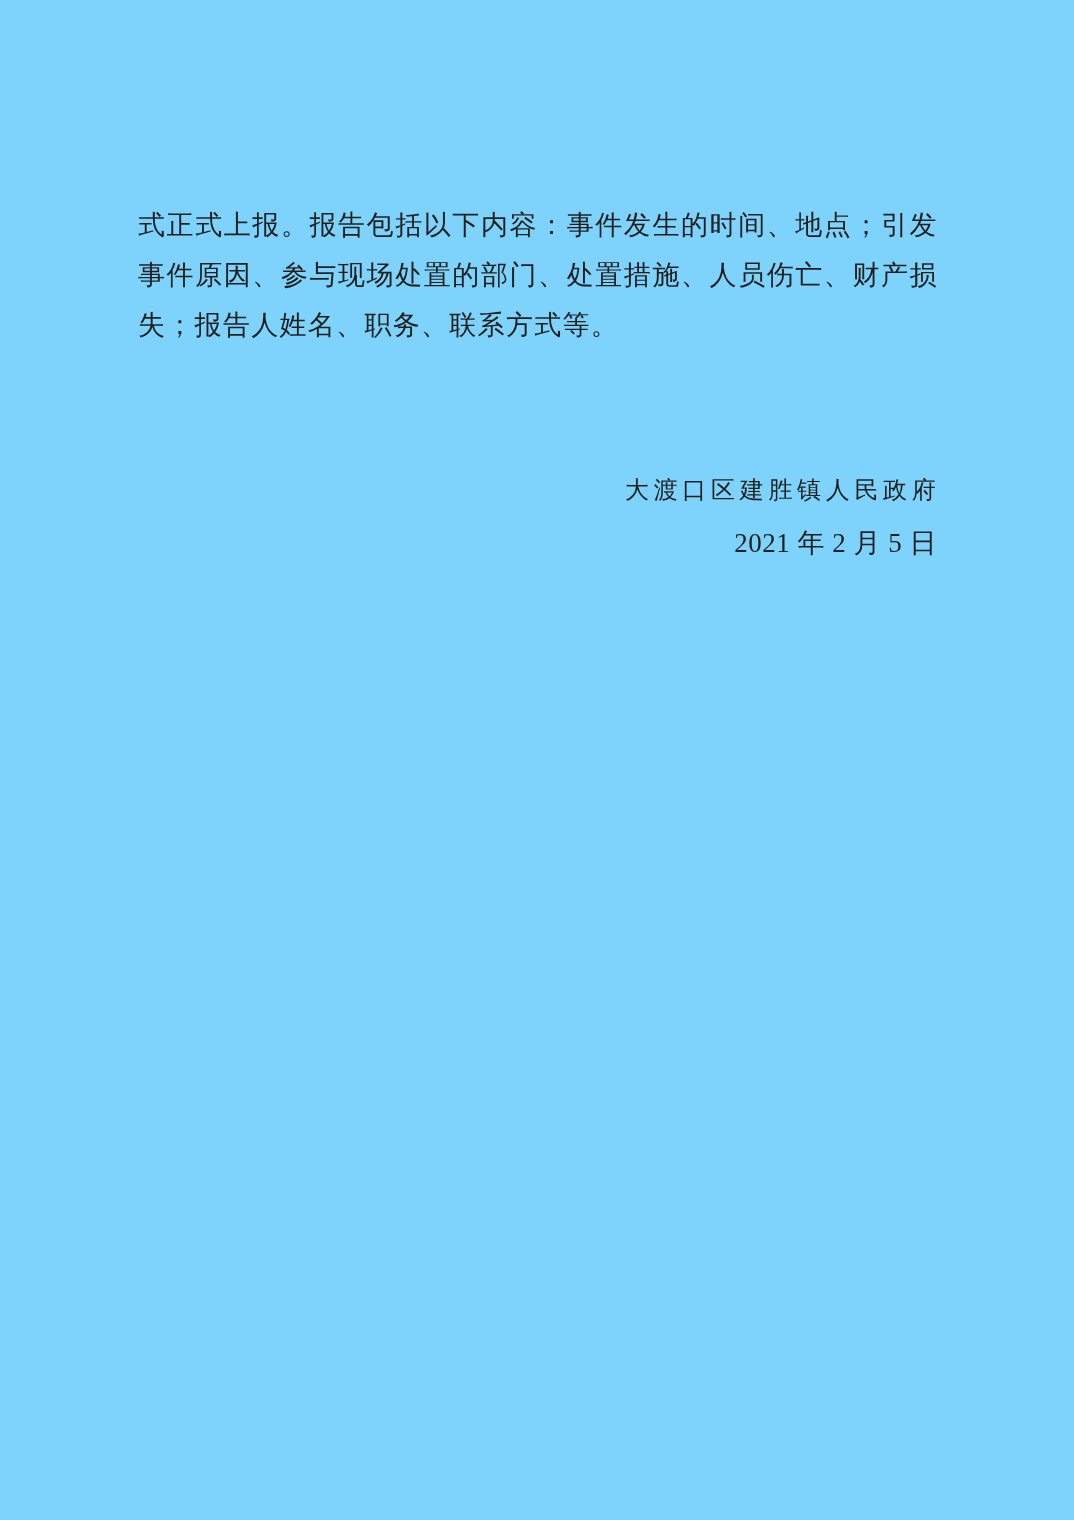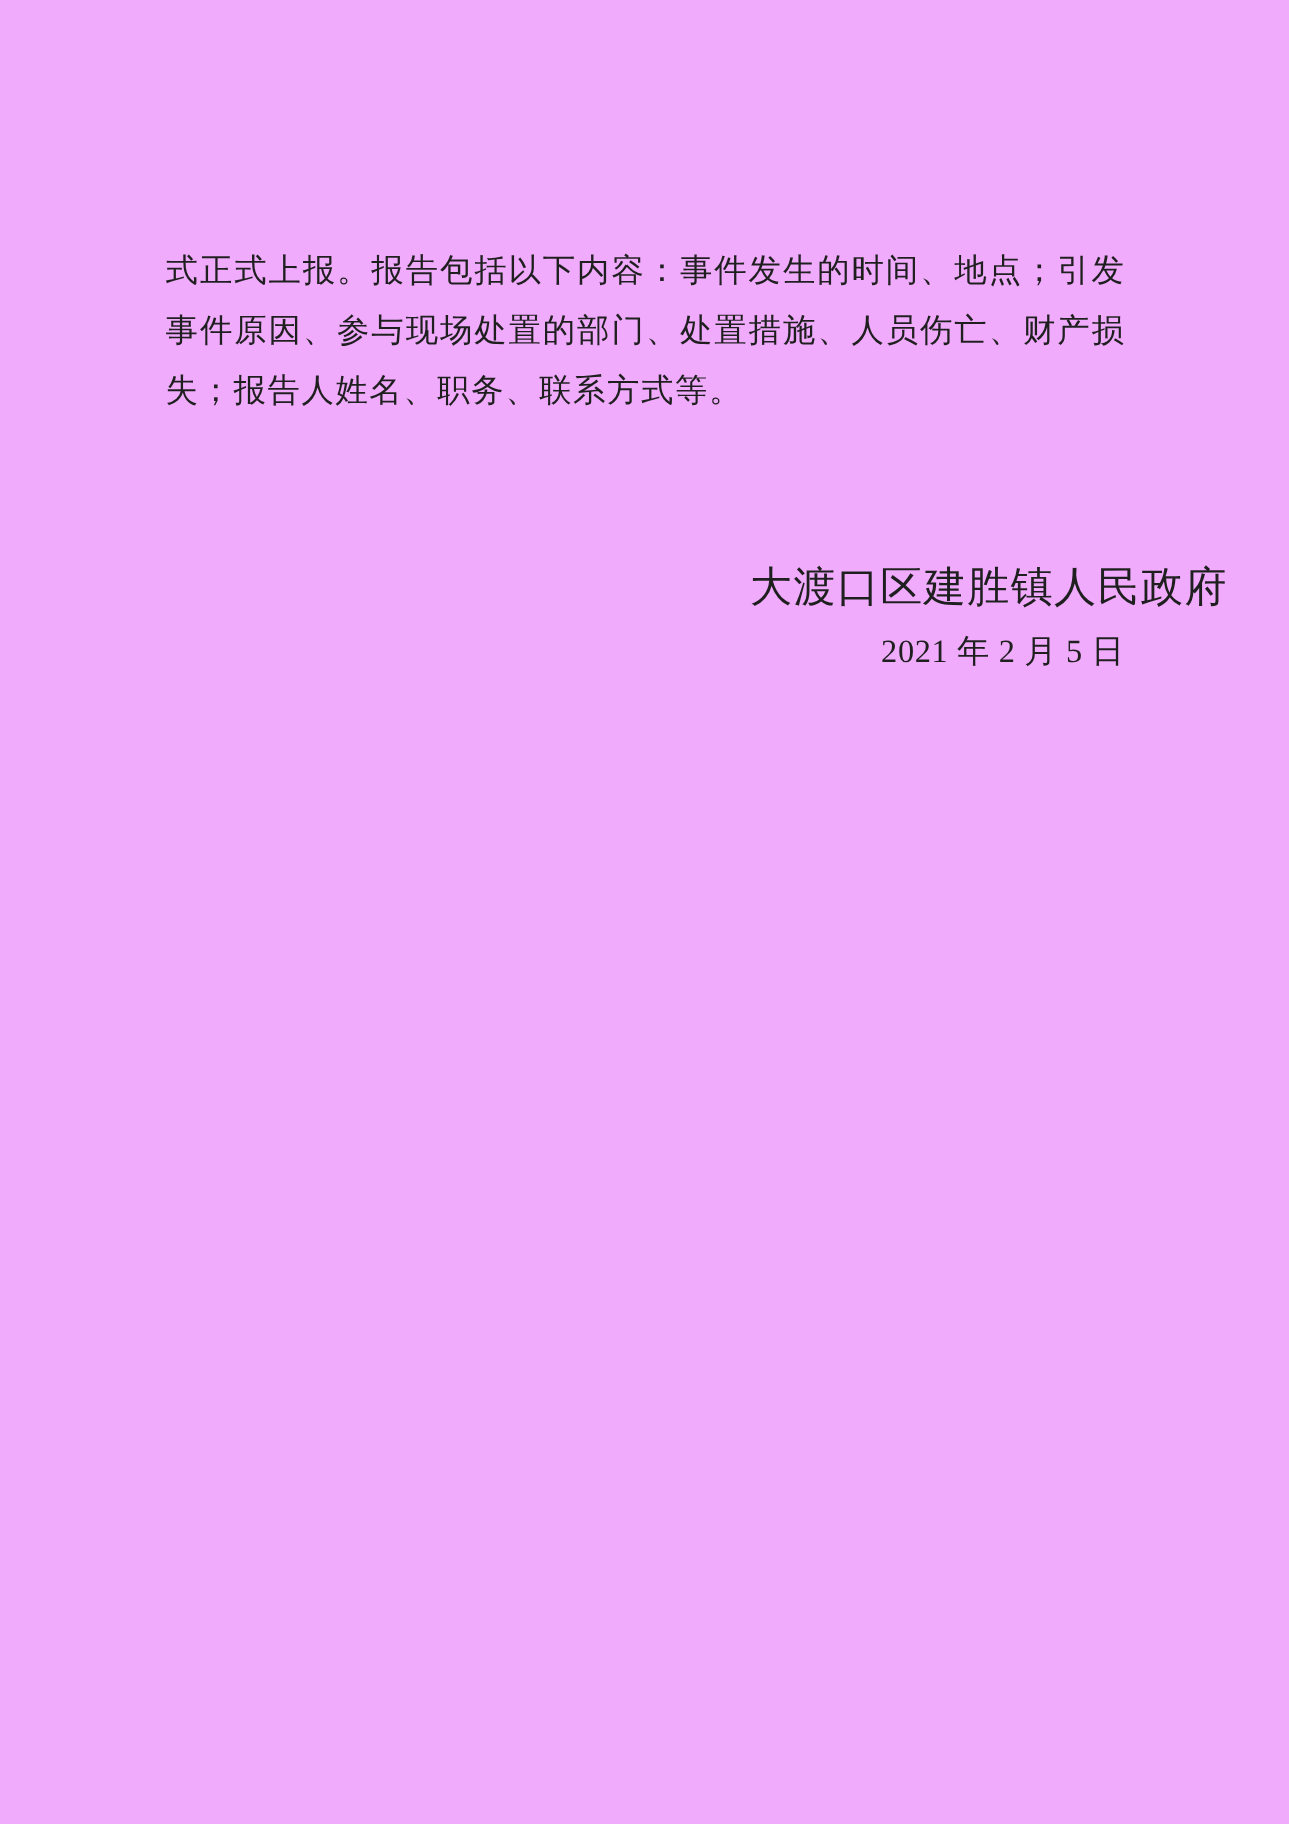--- a/index.html
+++ b/index.html
@@ -8,21 +8,21 @@
     width: 1074px;
     height: 1520px;
     background: #ffffff;
     font-family: "Liberation Serif", "DejaVu Serif", serif;
   }
 
   .page {
     position: relative;
     width: 1074px;
     height: 1520px;
-    background: #f0abfc;
+    background: #7dd3fc;
     color: #1f1f1f;
     overflow: hidden;
   }
 
   .doc-body {
     position: absolute;
     top: 200px;
     left: 138px;
     width: 800px;
   }
@@ -45,21 +45,21 @@
 
   .signature-block {
     position: absolute;
     top: 465px;
     right: 137px;
     width: 312px;
     text-align: center;
   }
 
   .signature-org {
-    font-size: 35px;
+    font-size: 24px;
     line-height: 50px;
     white-space: nowrap;
     letter-spacing: 1.2px;
     text-align: justify;
     text-align-last: justify;
     text-justify: inter-character;
   }
 
   .signature-date {
     font-size: 27px;

